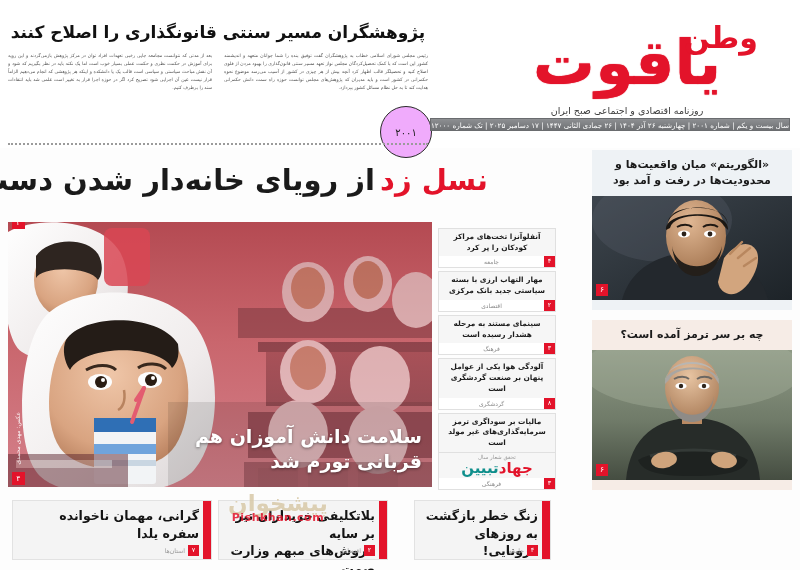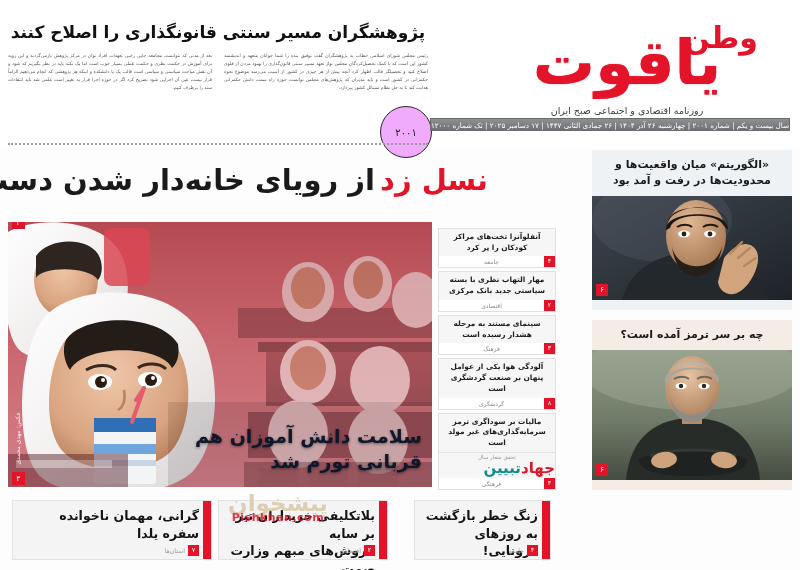--- a/index.html
+++ b/index.html
@@ -74,21 +74,21 @@
     position:absolute;left:8px;top:222px;width:424px;height:265px;
     overflow:hidden;background:#c46b70;
   }
   .photo-art{position:absolute;inset:0;overflow:hidden;}
   .pg-badge{
     position:absolute;width:13px;height:13px;background:#e3132a;color:#fff;
     font-size:8px;line-height:13px;text-align:center;z-index:6;
   }
   .photo-caption{
     position:absolute;right:10px;bottom:12px;text-align:right;z-index:7;
-    color:#0f172a;font-size:19px;font-weight:bold;line-height:1.35;
+    color:#ffffff;font-size:19px;font-weight:bold;line-height:1.35;
     text-shadow:0 1px 3px rgba(0,0,0,.45);
   }
   .photo-credit{
     position:absolute;left:6px;bottom:22px;z-index:7;color:#fff;
     font-size:6px;writing-mode:vertical-rl;transform:rotate(180deg);
     opacity:.9;
   }
 
   
   .index-col{position:absolute;left:438px;top:228px;width:118px;}
@@ -108,21 +108,20 @@
   }
   .idx-cat{flex:1;font-size:6px;color:#8a8a8a;text-align:center;}
   .idx-special{
     background:#f6f6f6;border:1px solid #e0e0e0;border-bottom:none;
     text-align:center;padding:1px 0 2px;
   }
   .idx-special .sp-small{font-size:5.5px;color:#9a9a9a;}
   .idx-special .sp-logo{
     font-size:15px;font-weight:bold;color:#0f8f8c;line-height:1.1;
     letter-spacing:-0.5px;
-    text-align:right;
   }
   .idx-special .sp-logo .sp-red{color:#e3132a;}
 
   
   .side-box{position:absolute;right:8px;width:200px;background:#eef2f5;}
   .side-title{
     font-size:11px;font-weight:bold;color:#1a1a1a;text-align:center;
     line-height:1.45;padding:7px 8px 7px;
   }
   .side-photo{position:relative;width:100%;height:104px;overflow:hidden;}
@@ -301,21 +300,21 @@
 
     <div class="idx-item">
       <div class="idx-title">آنفلوآنزا تخت‌های مراکز کودکان را پر کرد</div>
       <div class="idx-meta">
         <span class="idx-page">۴</span>
         <span class="idx-cat">جامعه</span>
       </div>
     </div>
 
     <div class="idx-item">
-      <div class="idx-title">مهار التهاب نظری با بسته سیاستی جدید بانک مرکزی</div>
+      <div class="idx-title">مهار التهاب ارزی با بسته سیاستی جدید بانک مرکزی</div>
       <div class="idx-meta">
         <span class="idx-page">۲</span>
         <span class="idx-cat">اقتصادی</span>
       </div>
     </div>
 
     <div class="idx-item">
       <div class="idx-title">سینمای مستند به مرحله هشدار رسیده است</div>
       <div class="idx-meta">
         <span class="idx-page">۳</span>

